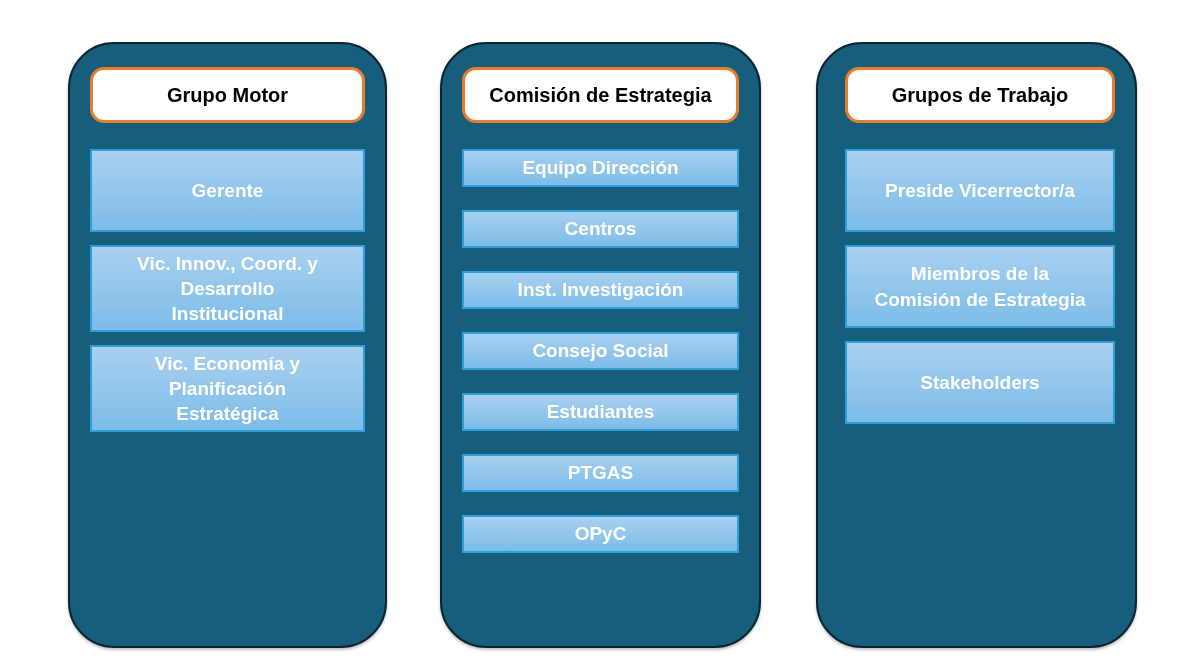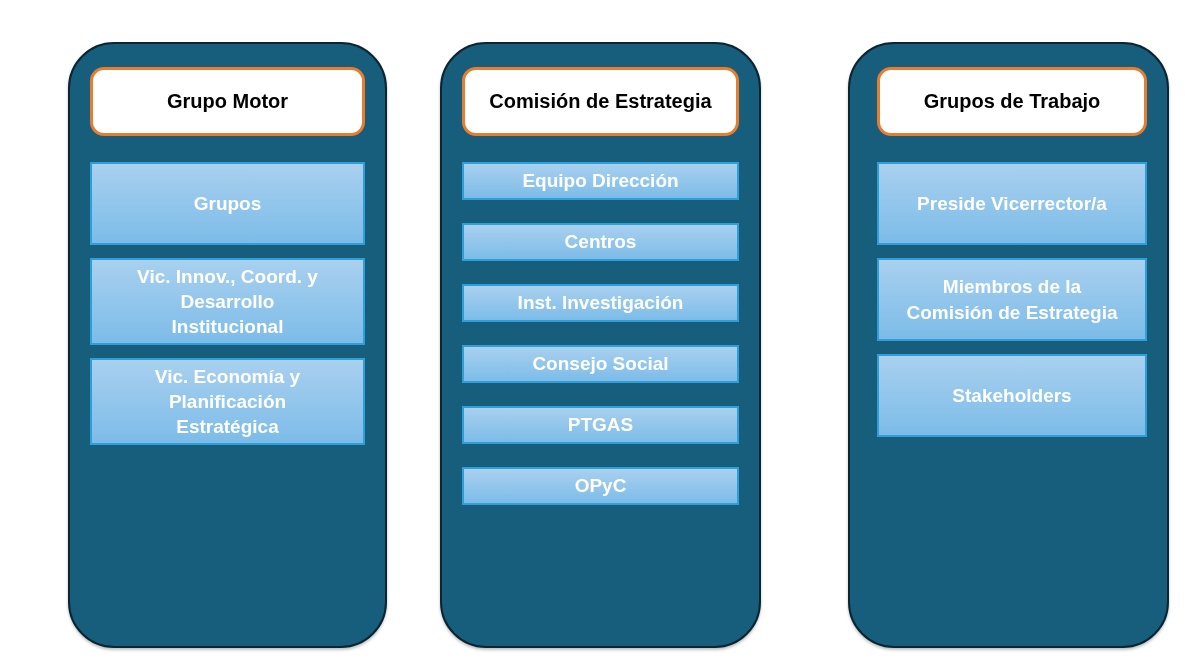--- a/index.html
+++ b/index.html
@@ -28,24 +28,24 @@
     top: 42px;
     height: 606px;
     background: var(--container-fill);
     border: 2px solid var(--container-border);
     border-radius: 46px;
     padding: 23px 20px 0 20px;
     box-shadow: 0 2px 3px rgba(0,0,0,0.25);
   }
   .column-1 { left: 68px;  width: 319px; }
   .column-2 { left: 440px; width: 321px; }
-  .column-3 { left: 848px; width: 321px; padding-left: 27px; }
+  .column-3 { left: 816px; width: 321px; padding-left: 27px; }
 
   .header-box {
-    height: 69px;
+    height: 56px;
     background: var(--header-fill);
     border: 3px solid var(--header-border);
     border-radius: 14px;
     display: flex;
     align-items: center;
     justify-content: center;
     margin-bottom: 26px;
     color: var(--header-text);
     font-weight: bold;
     font-size: 20px;
@@ -78,39 +78,40 @@
 </head>
 <body>
 
 <div class="canvas">
 
   <div class="column column-1">
     <div class="header-box">
       <span>Grupo Motor</span>
     </div>
     <div class="items">
-      <div class="item">Grupos</div>
+      <div class="item">Gerente</div>
       <div class="item">Vic. Innov., Coord. y
 Desarrollo
 Institucional</div>
       <div class="item">Vic. Economía y
 Planificación
 Estratégica</div>
     </div>
   </div>
 
   <div class="column column-2">
     <div class="header-box">
       <span>Comisión de Estrategia</span>
     </div>
     <div class="items">
       <div class="item">Equipo Dirección</div>
       <div class="item">Centros</div>
       <div class="item">Inst. Investigación</div>
       <div class="item">Consejo Social</div>
+      <div class="item">Estudiantes</div>
       <div class="item">PTGAS</div>
       <div class="item">OPyC</div>
     </div>
   </div>
 
   <div class="column column-3">
     <div class="header-box">
       <span>Grupos de Trabajo</span>
     </div>
     <div class="items">

